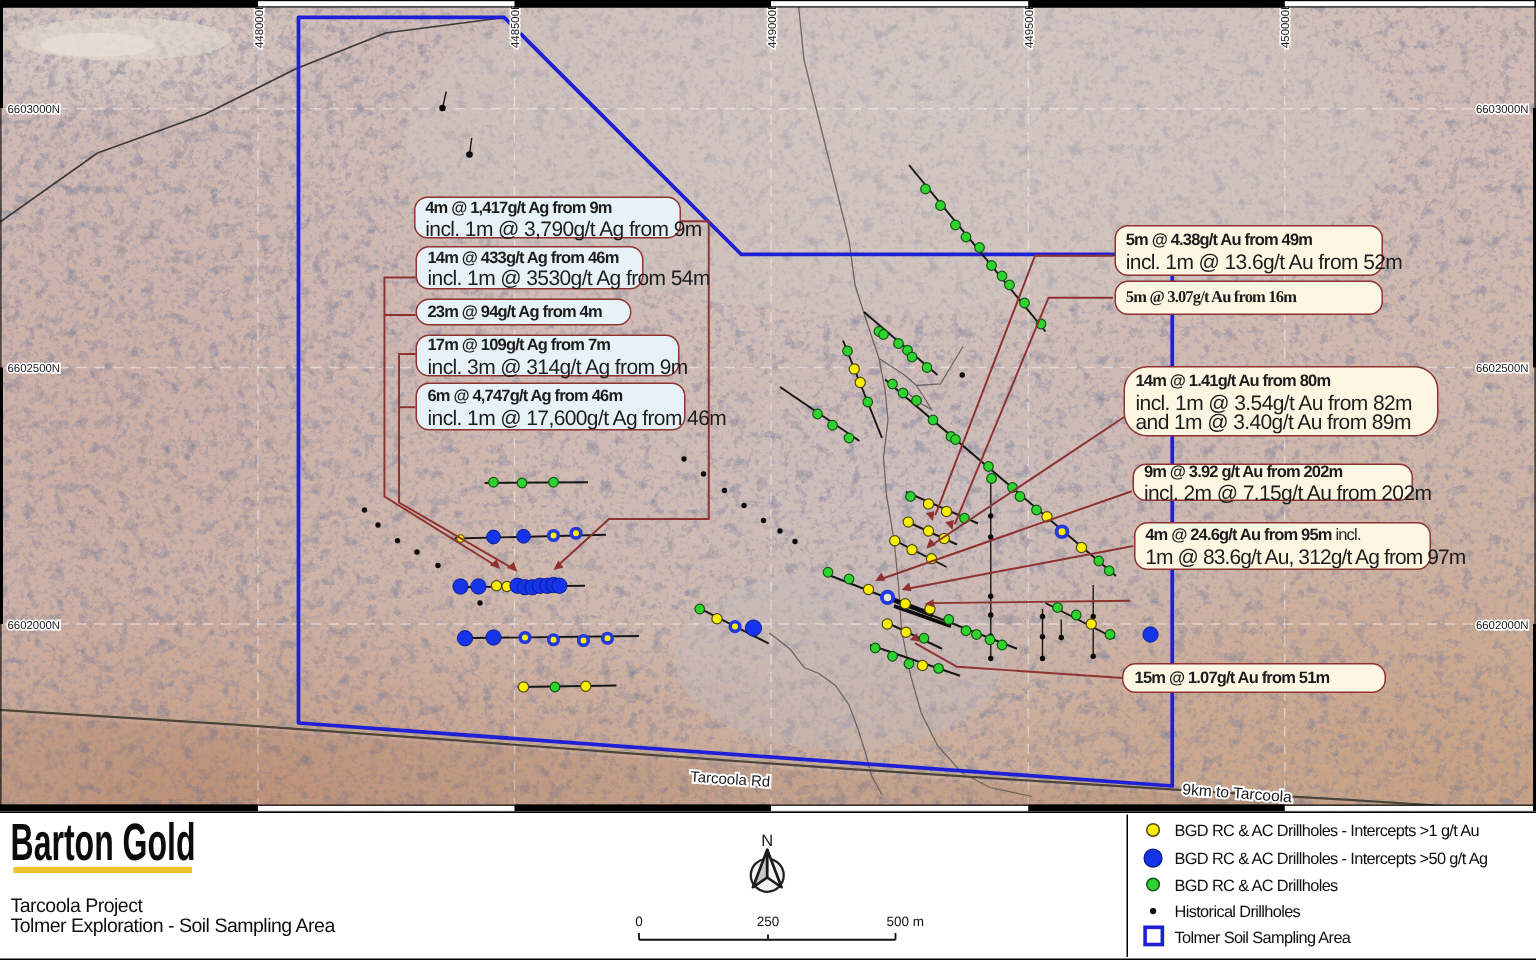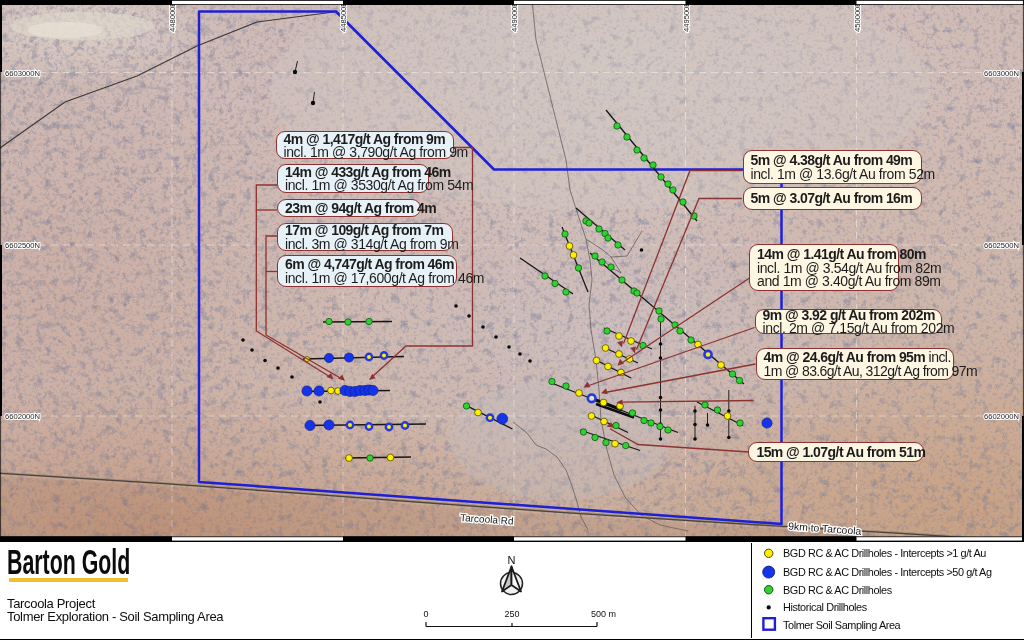--- a/index.html
+++ b/index.html
@@ -11,21 +11,21 @@
       radial-gradient(ellipse 360px 190px at 625px 65px, rgba(216,207,203,.68) 0%, rgba(216,207,203,0) 100%),
       radial-gradient(ellipse 280px 165px at 612px 335px, rgba(203,196,205,.5) 0%, rgba(203,196,205,0) 100%),
       radial-gradient(ellipse 430px 150px at 140px 535px, rgba(187,125,88,.48) 0%, rgba(187,125,88,0) 100%),
       radial-gradient(ellipse 340px 160px at 960px 515px, rgba(200,152,114,.45) 0%, rgba(200,152,114,0) 100%),
       radial-gradient(ellipse 310px 250px at 55px 300px, rgba(195,152,136,.38) 0%, rgba(195,152,136,0) 100%),
       linear-gradient(168deg, #cfbab6 0%, #d1bbb4 40%, #cfb6aa 65%, #c9a78f 100%);}
   .co{position:absolute;border:1.6px solid #8d3230;border-radius:9px;color:#1c1c1c;
       padding:0 7px;box-sizing:border-box;white-space:nowrap;z-index:5;display:flex;flex-direction:column;justify-content:center;}
   .ag{background:#e7f2f8;}
   .au{background:#fdf6e2;}
-  .t1{font-weight:bold;font-size:14px;line-height:14.6px;letter-spacing:-.55px;}
+  .t1{font-weight:bold;font-size:11px;line-height:14.6px;letter-spacing:-.55px;}
   .t2{font-size:14px;line-height:12.9px;letter-spacing:-.4px;}
   .t2b{letter-spacing:-.6px;}
   .nb{font-weight:normal;}
   #footer{position:absolute;left:0;top:541px;width:1024px;height:97px;background:#fff;
       border-top:1.8px solid #000;border-bottom:2.2px solid #000;box-sizing:content-box;}
   .ft{position:absolute;color:#111;}
 </style>
 </head>
 <body>
 <div id="page">
@@ -429,25 +429,25 @@
   <div class="co ag" style="left:277px;top:255px;width:180px;height:32.4px;">
     <div class="t1">6m @ 4,747g/t Ag from 46m</div>
     <div class="t2">incl. 1m @ 17,600g/t Ag from 46m</div>
   </div>
 
   <div class="co au" style="left:742.5px;top:149.9px;width:179.3px;height:34.5px;">
     <div class="t1">5m @ 4.38g/t Au from 49m</div>
     <div class="t2">incl. 1m @ 13.6g/t Au from 52m</div>
   </div>
 
-  <div class="co au" style="left:742.5px;top:187.1px;width:179.5px;height:22.6px;">
+  <div class="co au" style="left:742.5px;top:187.1px;width:179.5px;height:22.6px;font-family:Liberation Serif, serif;">
     <div class="t1">5m @ 3.07g/t Au from 16m</div>
   </div>
 
-  <div class="co au" style="left:749px;top:244.2px;width:150px;height:46.8px;">
+  <div class="co au" style="left:749px;top:244.2px;width:210px;height:46.8px;border-radius:16px;">
     <div class="t1">14m @ 1.41g/t Au from 80m</div>
     <div class="t2">incl. 1m @ 3.54g/t Au from 82m</div>
     <div class="t2">and 1m @ 3.40g/t Au from 89m</div>
   </div>
 
   <div class="co au" style="left:754.6px;top:309px;width:187.3px;height:25px;">
     <div class="t1">9m @ 3.92 g/t Au from 202m</div>
     <div class="t2">incl. 2m @ 7.15g/t Au from 202m</div>
   </div>
 

